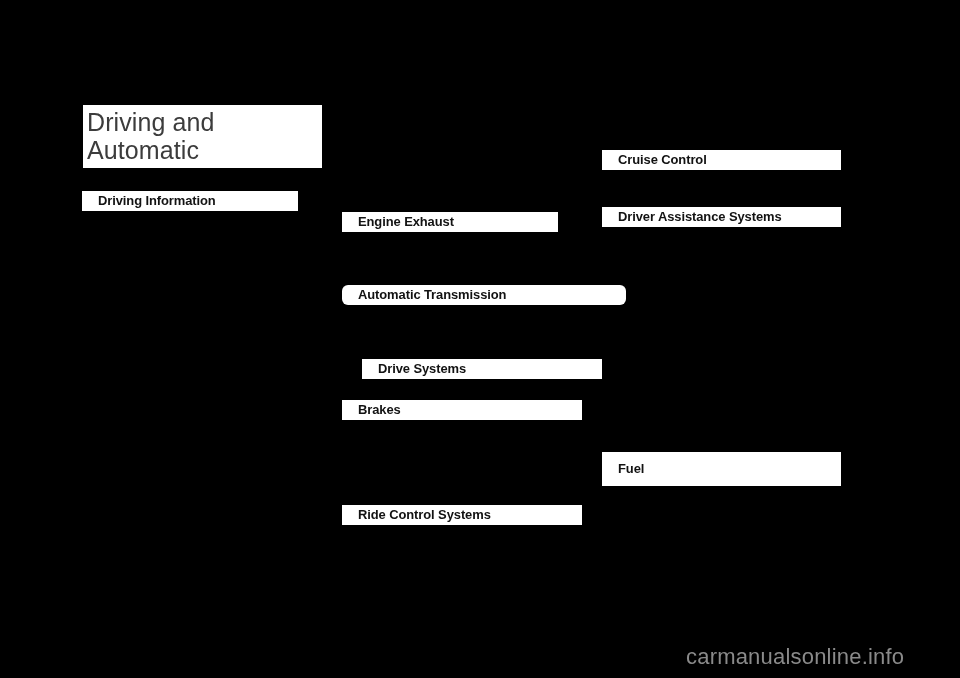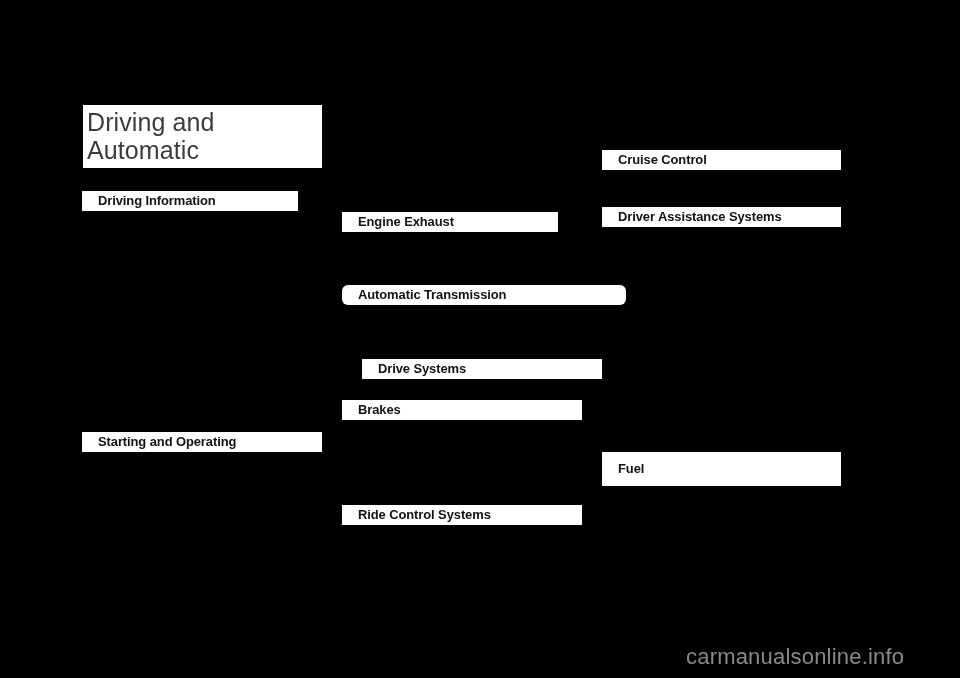--- a/index.html
+++ b/index.html
@@ -78,23 +78,20 @@
 
   <div class="title-plate" style="left:83px; top:105px; width:239px; height:63px;">
     <span class="title-line">Driving and</span>
     <span class="title-line">Automatic</span>
   </div>
 
   <div class="section-bar" style="left:82px; top:191px; width:216px; height:20px;">
     <span class="section-label">Driving Information</span>
   </div>
 
-  <div class="section-bar" style="left:82px; top:432px; width:240px; height:20px;">
-    <span class="section-label">Starting and Operating</span>
-  </div>
 
   <div class="section-bar" style="left:342px; top:212px; width:216px; height:20px;">
     <span class="section-label">Engine Exhaust</span>
   </div>
 
   <div class="section-bar" style="left:342px; top:285px; width:284px; height:20px;border-radius:6px;">
     <span class="section-label">Automatic Transmission</span>
   </div>
 
   <div class="section-bar" style="left:342px; top:359px; width:240px; height:20px;margin-left:20px;">

